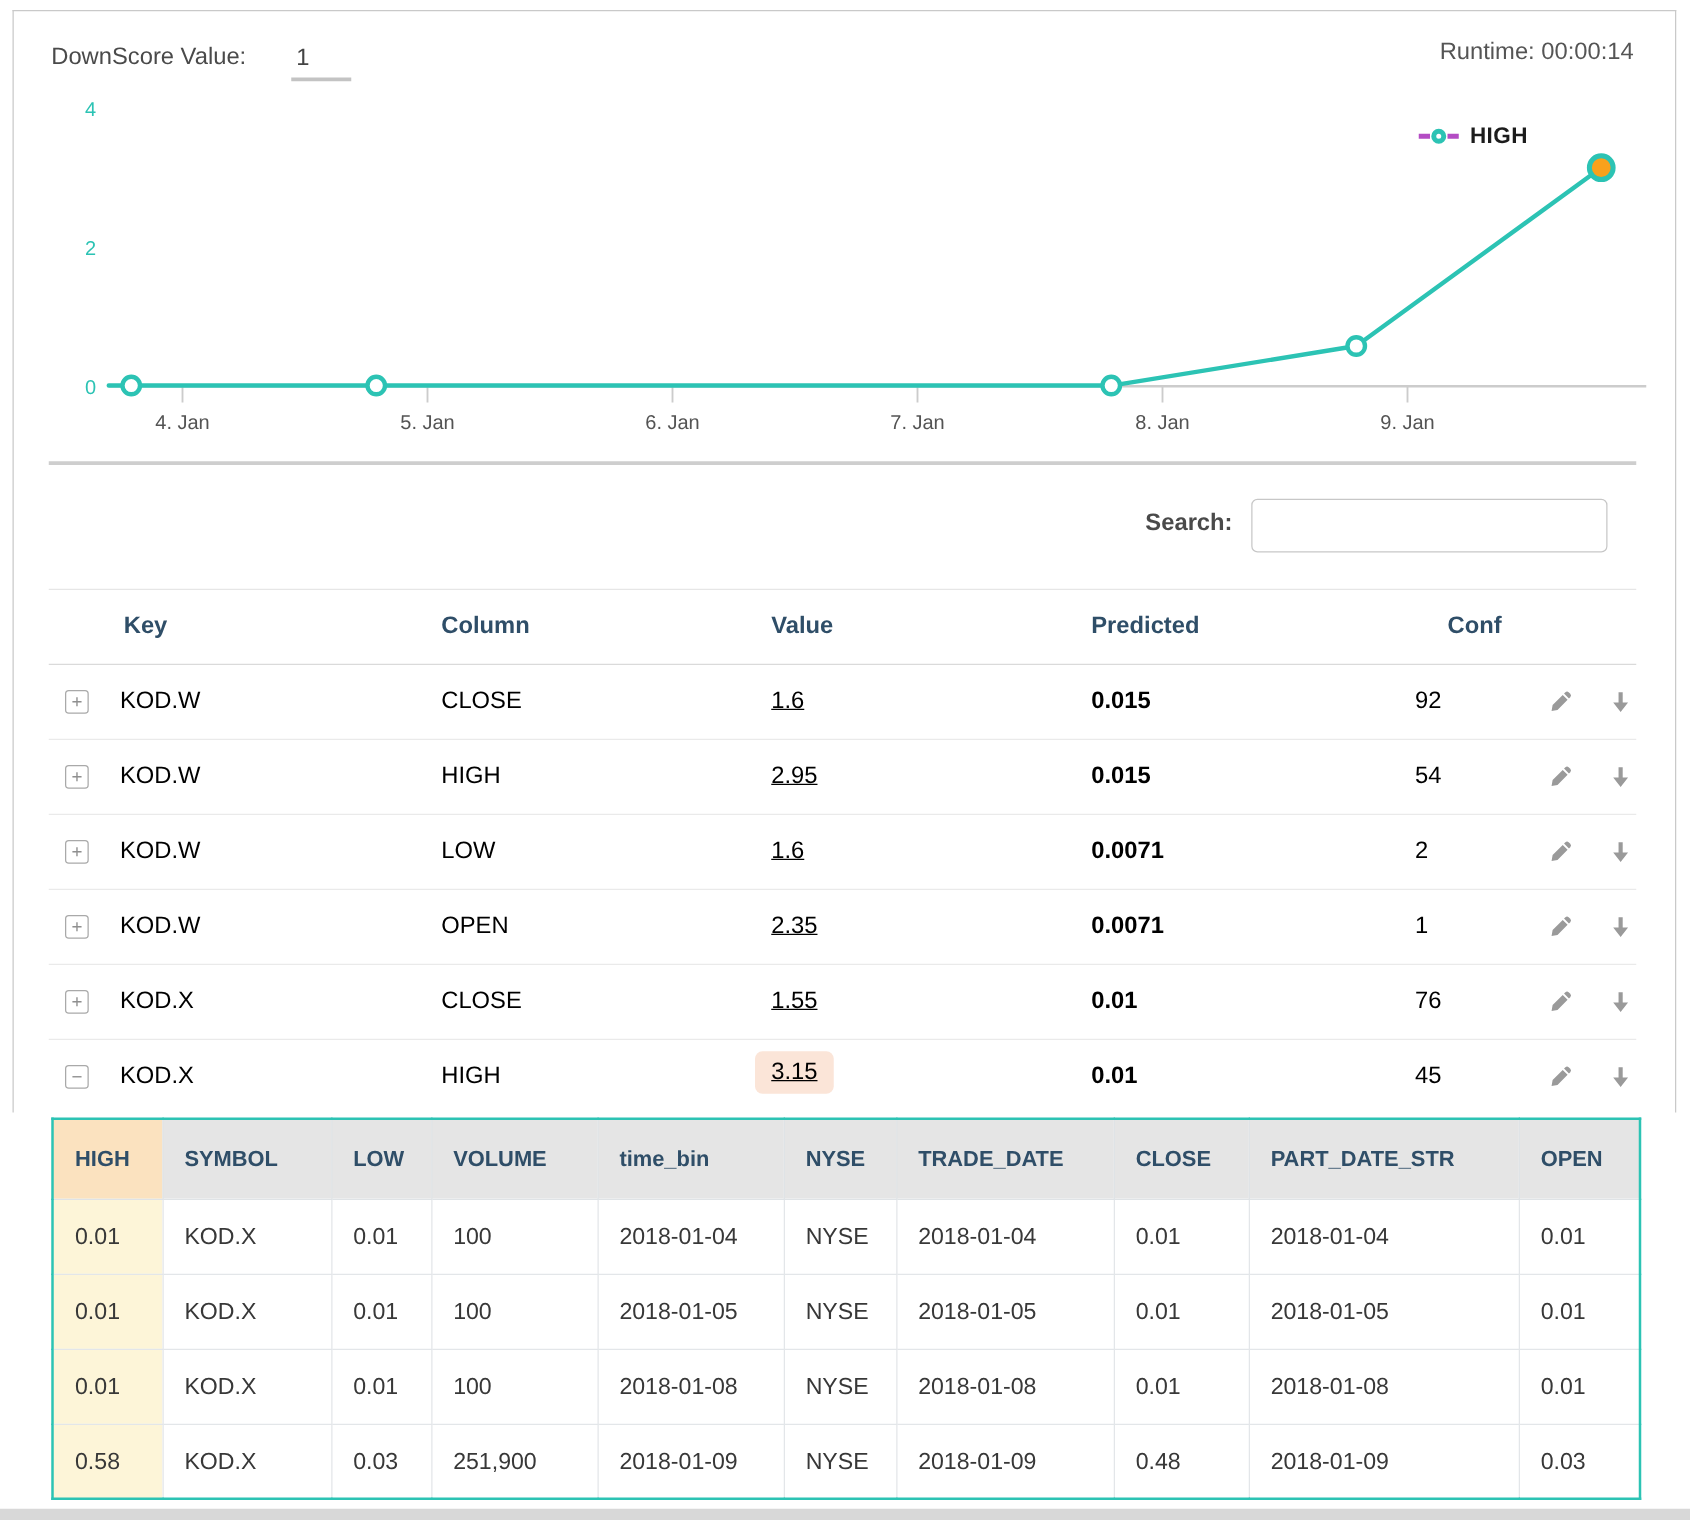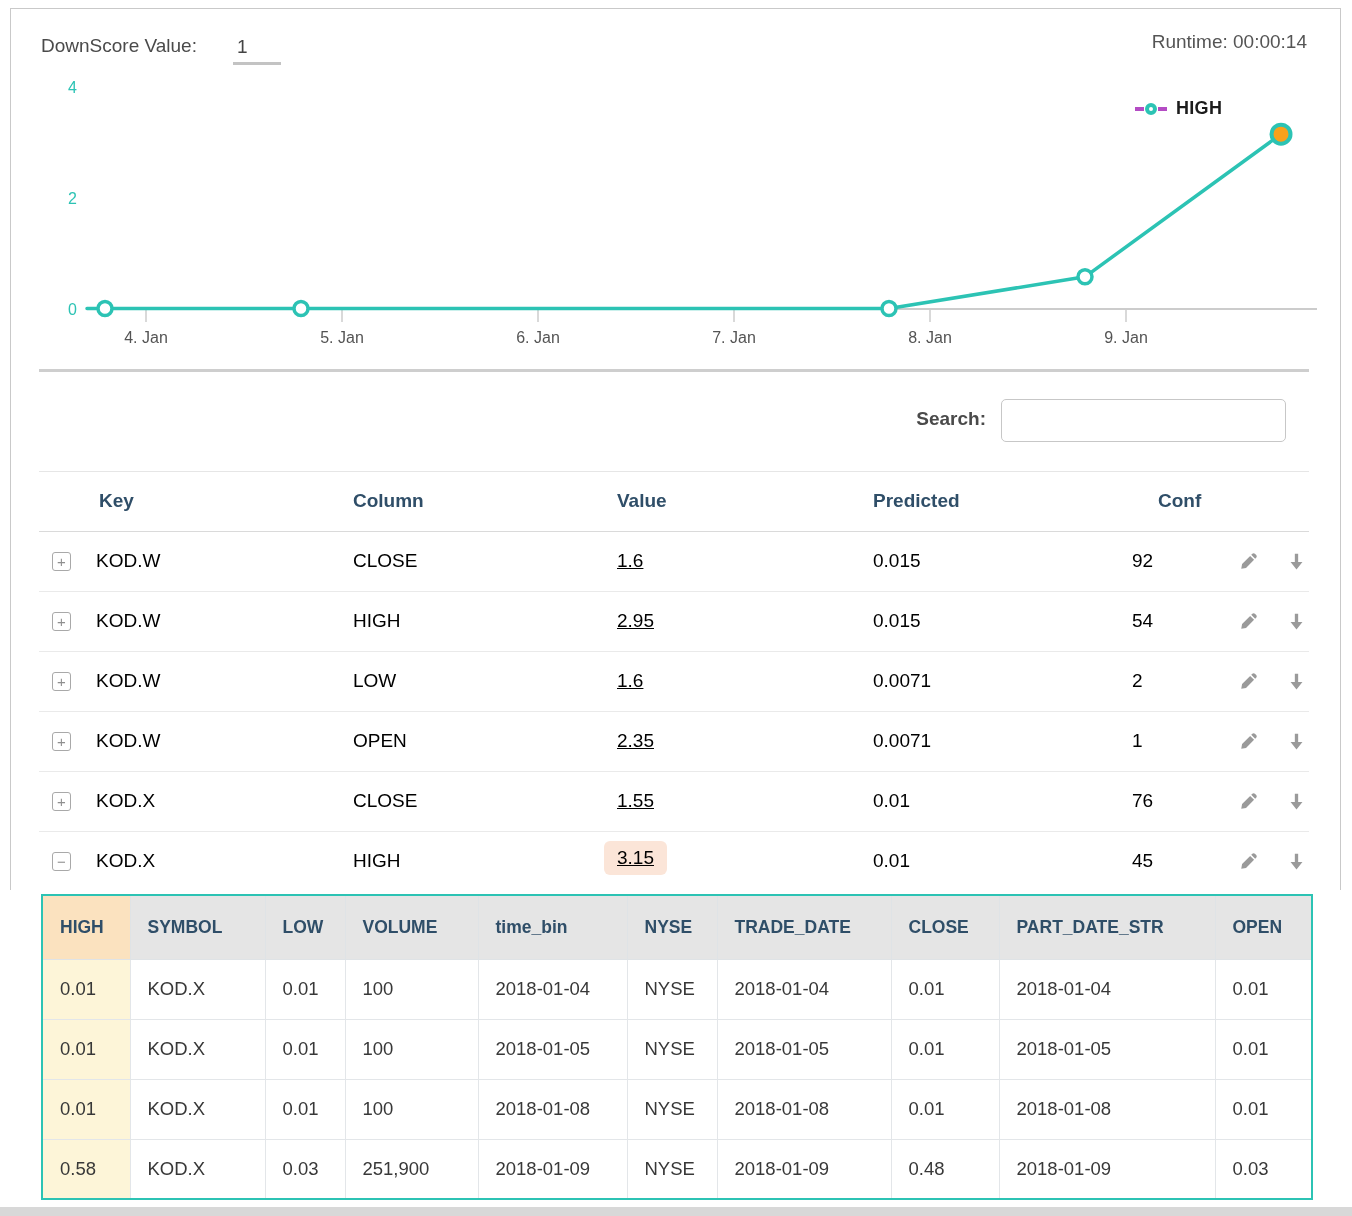--- a/index.html
+++ b/index.html
@@ -48,21 +48,21 @@
   .mt-header {
     position: absolute; left: 28px; top: 462px; width: 1270px; height: 61px;
     border-top: 1px solid #e6e6e6; border-bottom: 1px solid #dadada;
   }
   .mt-header span { position: absolute; top: 18px; font-size: 19px; font-weight: bold; color: #2f4e68; }
   .mt-rows { position: absolute; left: 28px; top: 523px; width: 1270px; }
   .mt-row { position: relative; width: 1270px; height: 60px; border-bottom: 1px solid #eaeaea; }
   .mt-row:last-child { border-bottom: none; }
   .mt-row span.cell { position: absolute; top: 18px; font-size: 19px; color: #000000; }
   .c-key { left: 57px; } .c-col { left: 314px; } .c-val { left: 578px; text-decoration: underline; }
-  .c-pred { left: 834px; } .c-conf { left: 1093px; }
+  .c-pred { left: 834px; font-weight: bold; } .c-conf { left: 1093px; }
   .h-key { left: 60px; } .h-col { left: 314px; } .h-val { left: 578px; }
   .h-pred { left: 834px; } .h-conf { left: 1119px; }
   .expander {
     position: absolute; left: 13px; top: 20px; width: 19px; height: 19px;
     border: 1.5px solid #a9a9a9; border-radius: 3px; background: #fff;
     color: #8f8f8f; font-size: 15px; line-height: 16px; text-align: center;
     cursor: pointer; padding: 0; font-family: "Liberation Sans", sans-serif;
   }
   .icon-btn { position: absolute; top: 20px; width: 22px; height: 22px; border: none; background: none; cursor: pointer; padding: 0; }
   .btn-edit { left: 1198px; }

